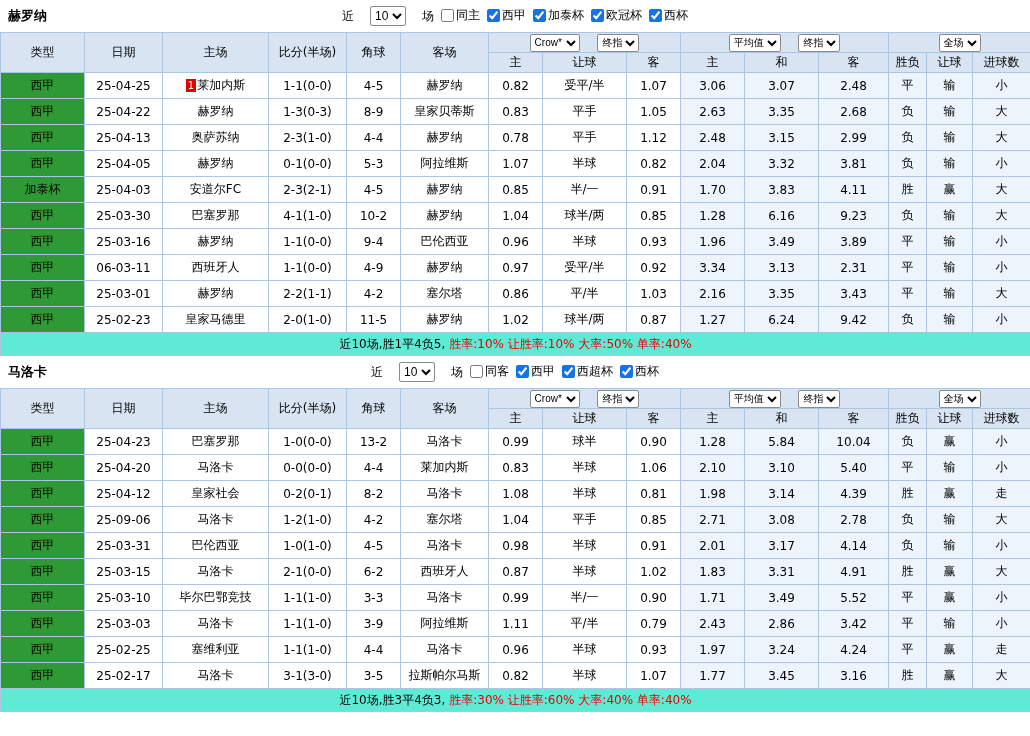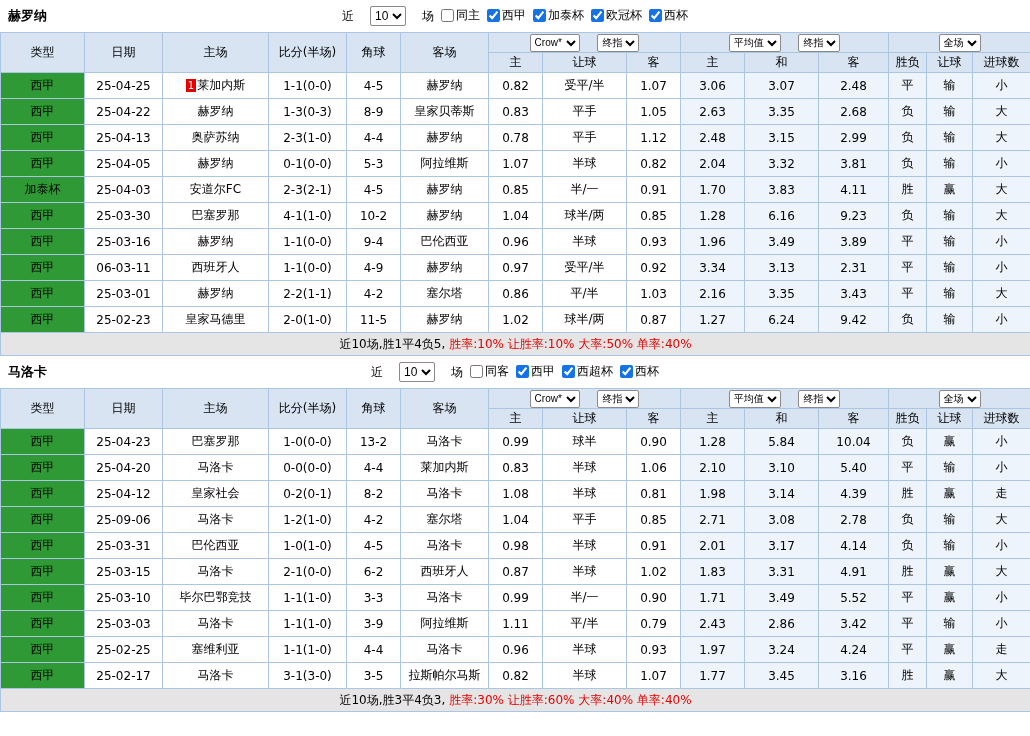--- a/index.html
+++ b/index.html
@@ -34,21 +34,21 @@
   .selcell select { height:18px; font-size:10px; margin:0 7px; }
   .cell-type { background:var(--type-green,#2f9a35); color:#fff; }
   .tint { background:var(--tint,#edf4fb); }
   .score { color:var(--red,#e80000); }
   .focal { color:var(--green,#008800); }
   .c-red { color:var(--red,#e80000); }
   .c-green { color:var(--green,#008800); }
   .c-blue { color:var(--blue,#1515d6); }
   .badge { display:inline-block; background:var(--red,#e80000); color:#fff; font-size:10px;
            line-height:13px; padding:0 2px; margin-right:1px; }
-  .summary { height:23px; background:#e5e5e5; }
+  .summary { height:23px; background:#5eead4; }
   .sum-stats { color:var(--red,#e80000); margin-left:4px; }
 </style>
 </head>
 <body>
 
 <div class="page">
 
 
   <div id="sections">
   <section class="team-section">

